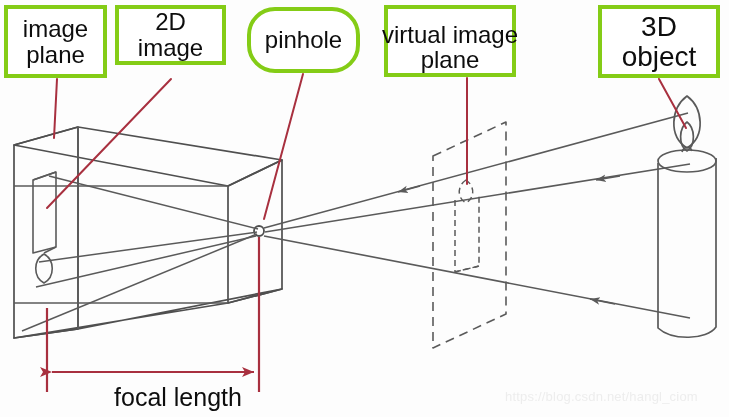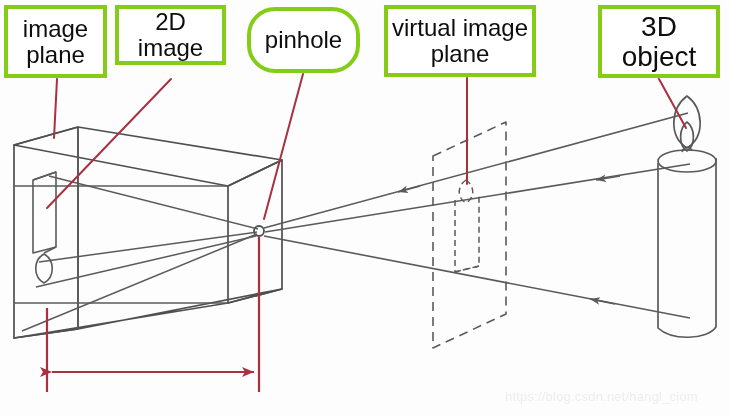--- a/index.html
+++ b/index.html
@@ -37,21 +37,21 @@
     text-align: center;
     white-space: nowrap;
     z-index: 5;
   }
   .callout-box .ln {
     display: block;
   }
   #box-image-plane { left: 4px;   top: 5px;  width: 103px; height: 73px; font-size: 24px; }
   #box-2d-image    { left: 115px; top: 5px;  width: 111px; height: 60px; font-size: 24px; }
   #box-pinhole     { left: 247px; top: 7px;  width: 113px; height: 66px; font-size: 24px; border-radius: 28px; }
-  #box-virtual     { left: 384px; top: 5px;  width: 152px; height: 72px; font-size: 24px; }
+  #box-virtual     { left: 384px; top: 5px;  width: 132px; height: 72px; font-size: 24px; justify-content: flex-end; }
   #box-3d-object   { left: 598px; top: 5px;  width: 122px; height: 73px; font-size: 28px; }
 
   #focal-length-label {
     position: absolute;
     left: 88px;
     top: 383px;
     width: 180px;
     text-align: center;
     font-size: 25px;
     color: #0d0d0d;
@@ -191,16 +191,17 @@
   <div class="callout-box" id="box-virtual">
     <span class="ln">virtual image</span>
     <span class="ln">plane</span>
   </div>
 
   <div class="callout-box" id="box-3d-object">
     <span class="ln">3D</span>
     <span class="ln">object</span>
   </div>
 
+  <div id="focal-length-label">focal length</div>
 
   <div id="watermark">https://blog.csdn.net/hangl_ciom</div>
 
 </div>
 
 </body></html>

